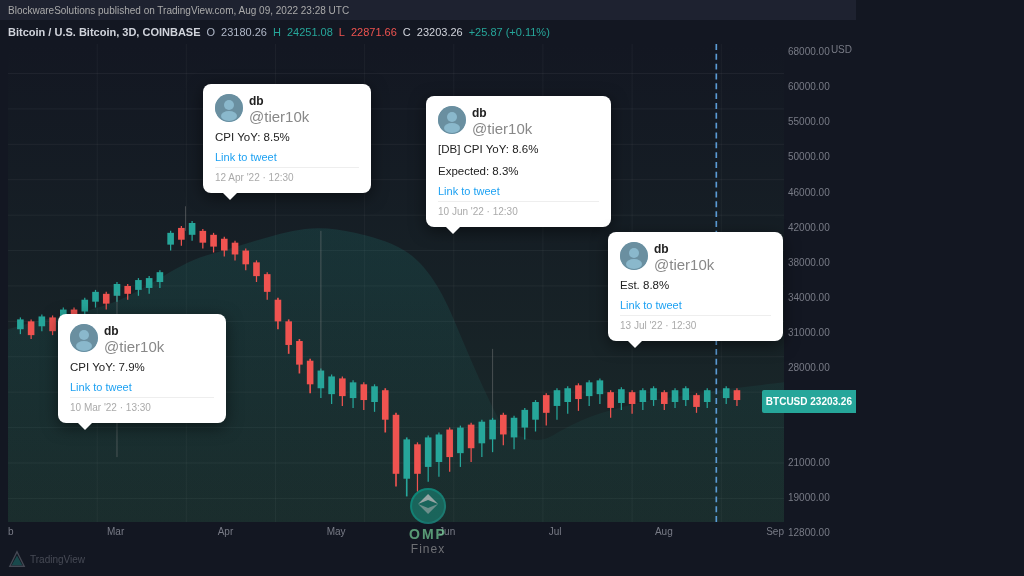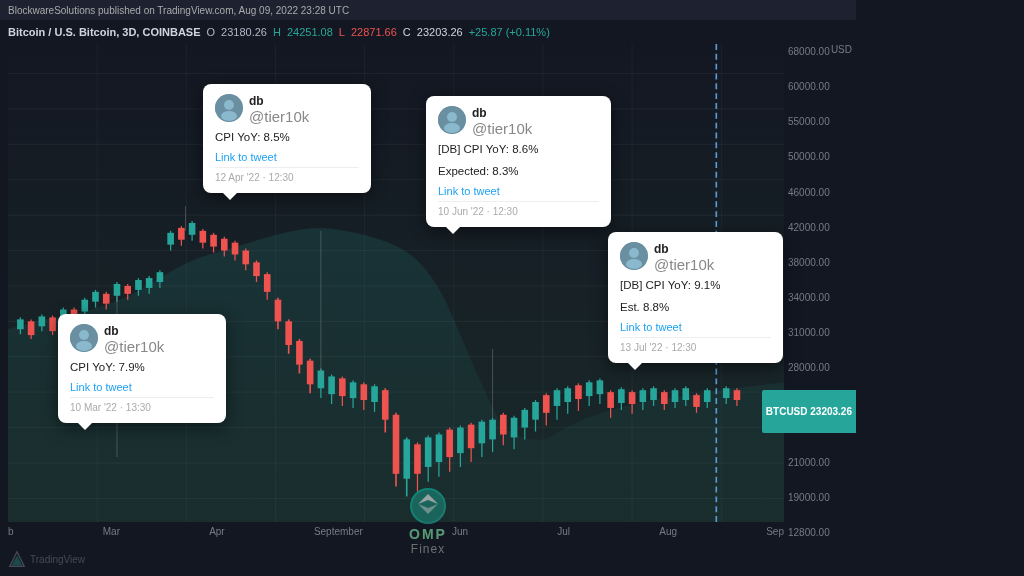--- a/index.html
+++ b/index.html
@@ -83,21 +83,21 @@
     }
 
     
     #btc-badge {
       position: absolute;
       right: 0;
       background: #26a69a;
       color: #fff;
       font-size: 10px;
       font-weight: 600;
-      padding: 16px 4px;
+      padding: 6px 4px;
       border-radius: 2px 0 0 2px;
       z-index: 10;
       white-space: nowrap;
     }
 
     
     #x-axis {
       position: absolute;
       bottom: 36px;
       left: 8px;
@@ -571,37 +571,36 @@
             <circle cx="14" cy="14" r="14" fill="#6a8fa0"></circle>
             <circle cx="14" cy="11" r="5" fill="#8ab8cc"></circle>
             <ellipse cx="14" cy="22" rx="8" ry="5" fill="#8ab8cc"></ellipse>
           </svg>
         </div>
         <div>
           <div class="popup-name">db</div>
           <div class="popup-handle">@tier10k</div>
         </div>
       </div>
-      <div class="popup-text">[DB] CPI YoY: 9.1%</div>
       <div class="popup-text">Est. 8.8%</div>
       <a class="popup-link">Link to tweet</a>
       <div class="popup-divider"></div>
       <div class="popup-date">13 Jul '22 · 12:30</div>
     </div>
   </div>
 
   <div id="btc-badge" style="top: 390px;">
     <span>BTCUSD</span>&nbsp;<span>23203.26</span>
   </div>
 
   <div id="x-axis">
     <span>b</span>
     <span>Mar</span>
     <span>Apr</span>
-    <span>September</span>
+    <span>May</span>
     <span>Jun</span>
     <span>Jul</span>
     <span>Aug</span>
     <span>Sep</span>
   </div>
 
   <div id="tv-watermark">
     <svg class="tv-logo" viewBox="0 0 20 20">
       <polygon points="10,2 18,18 2,18" fill="#131722" stroke="#787b86" stroke-width="1.5"></polygon>
       <polygon points="10,6 16,17 4,17" fill="#26a69a" opacity="0.7"></polygon>

